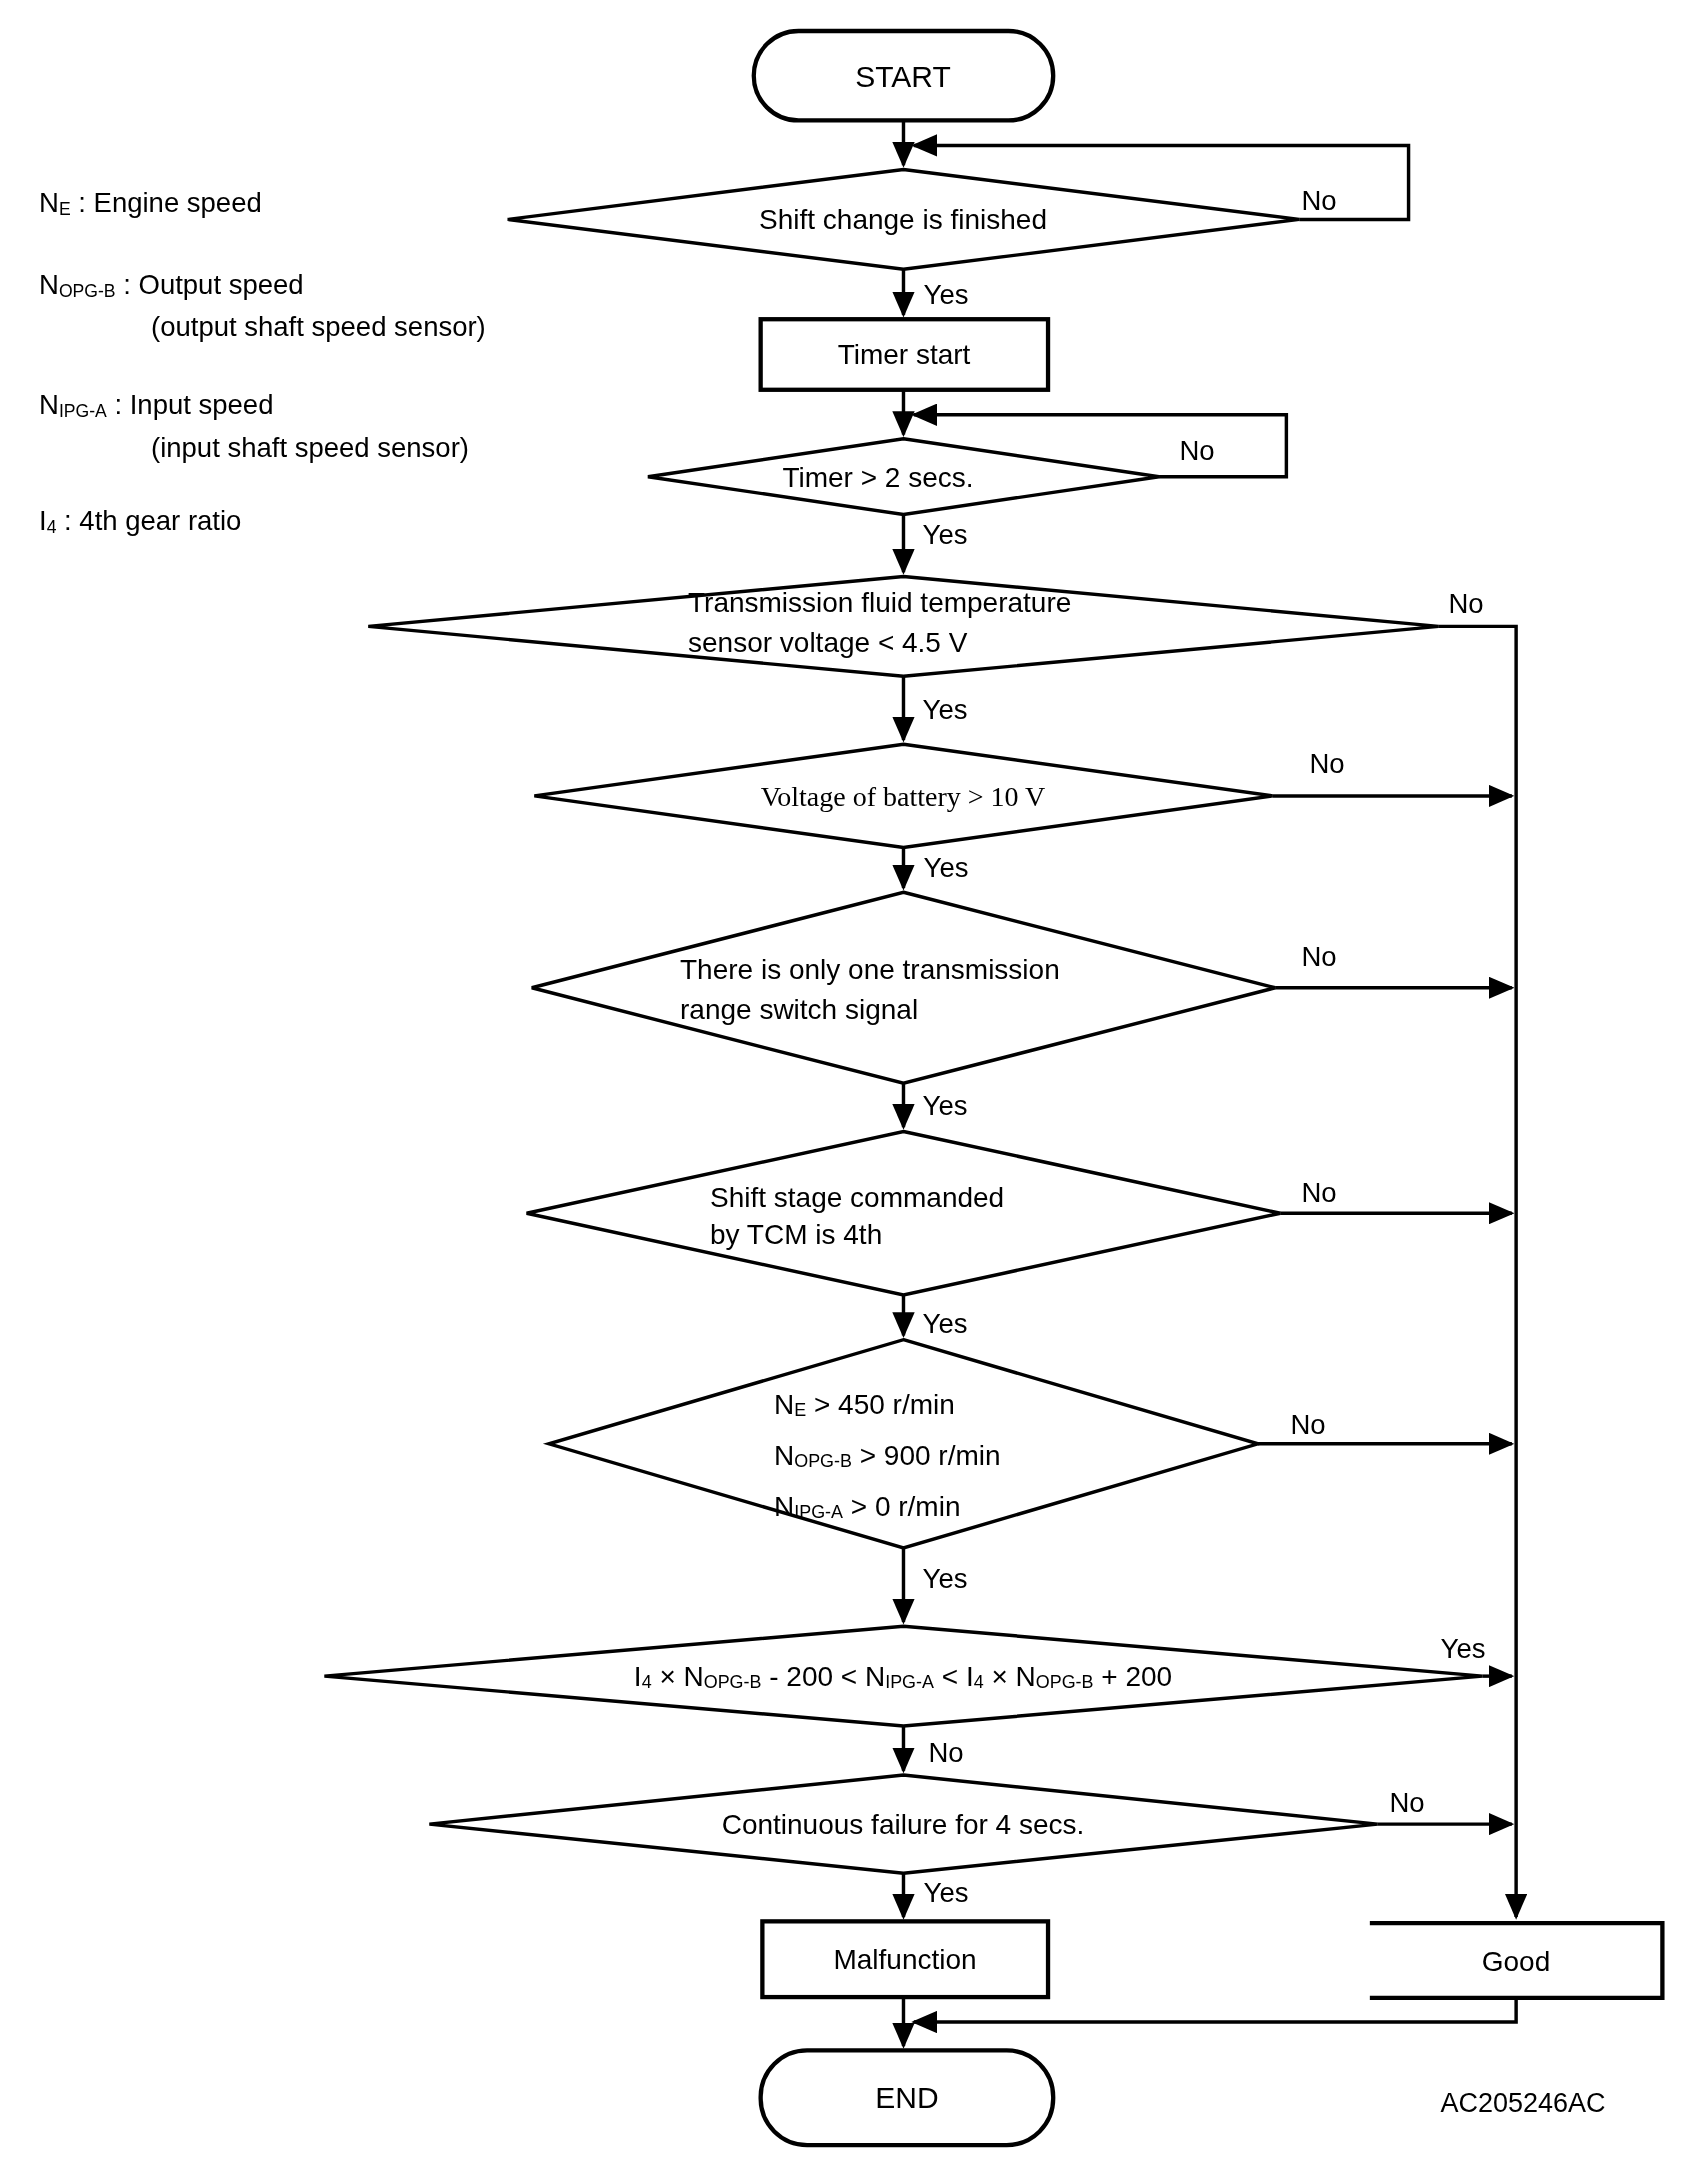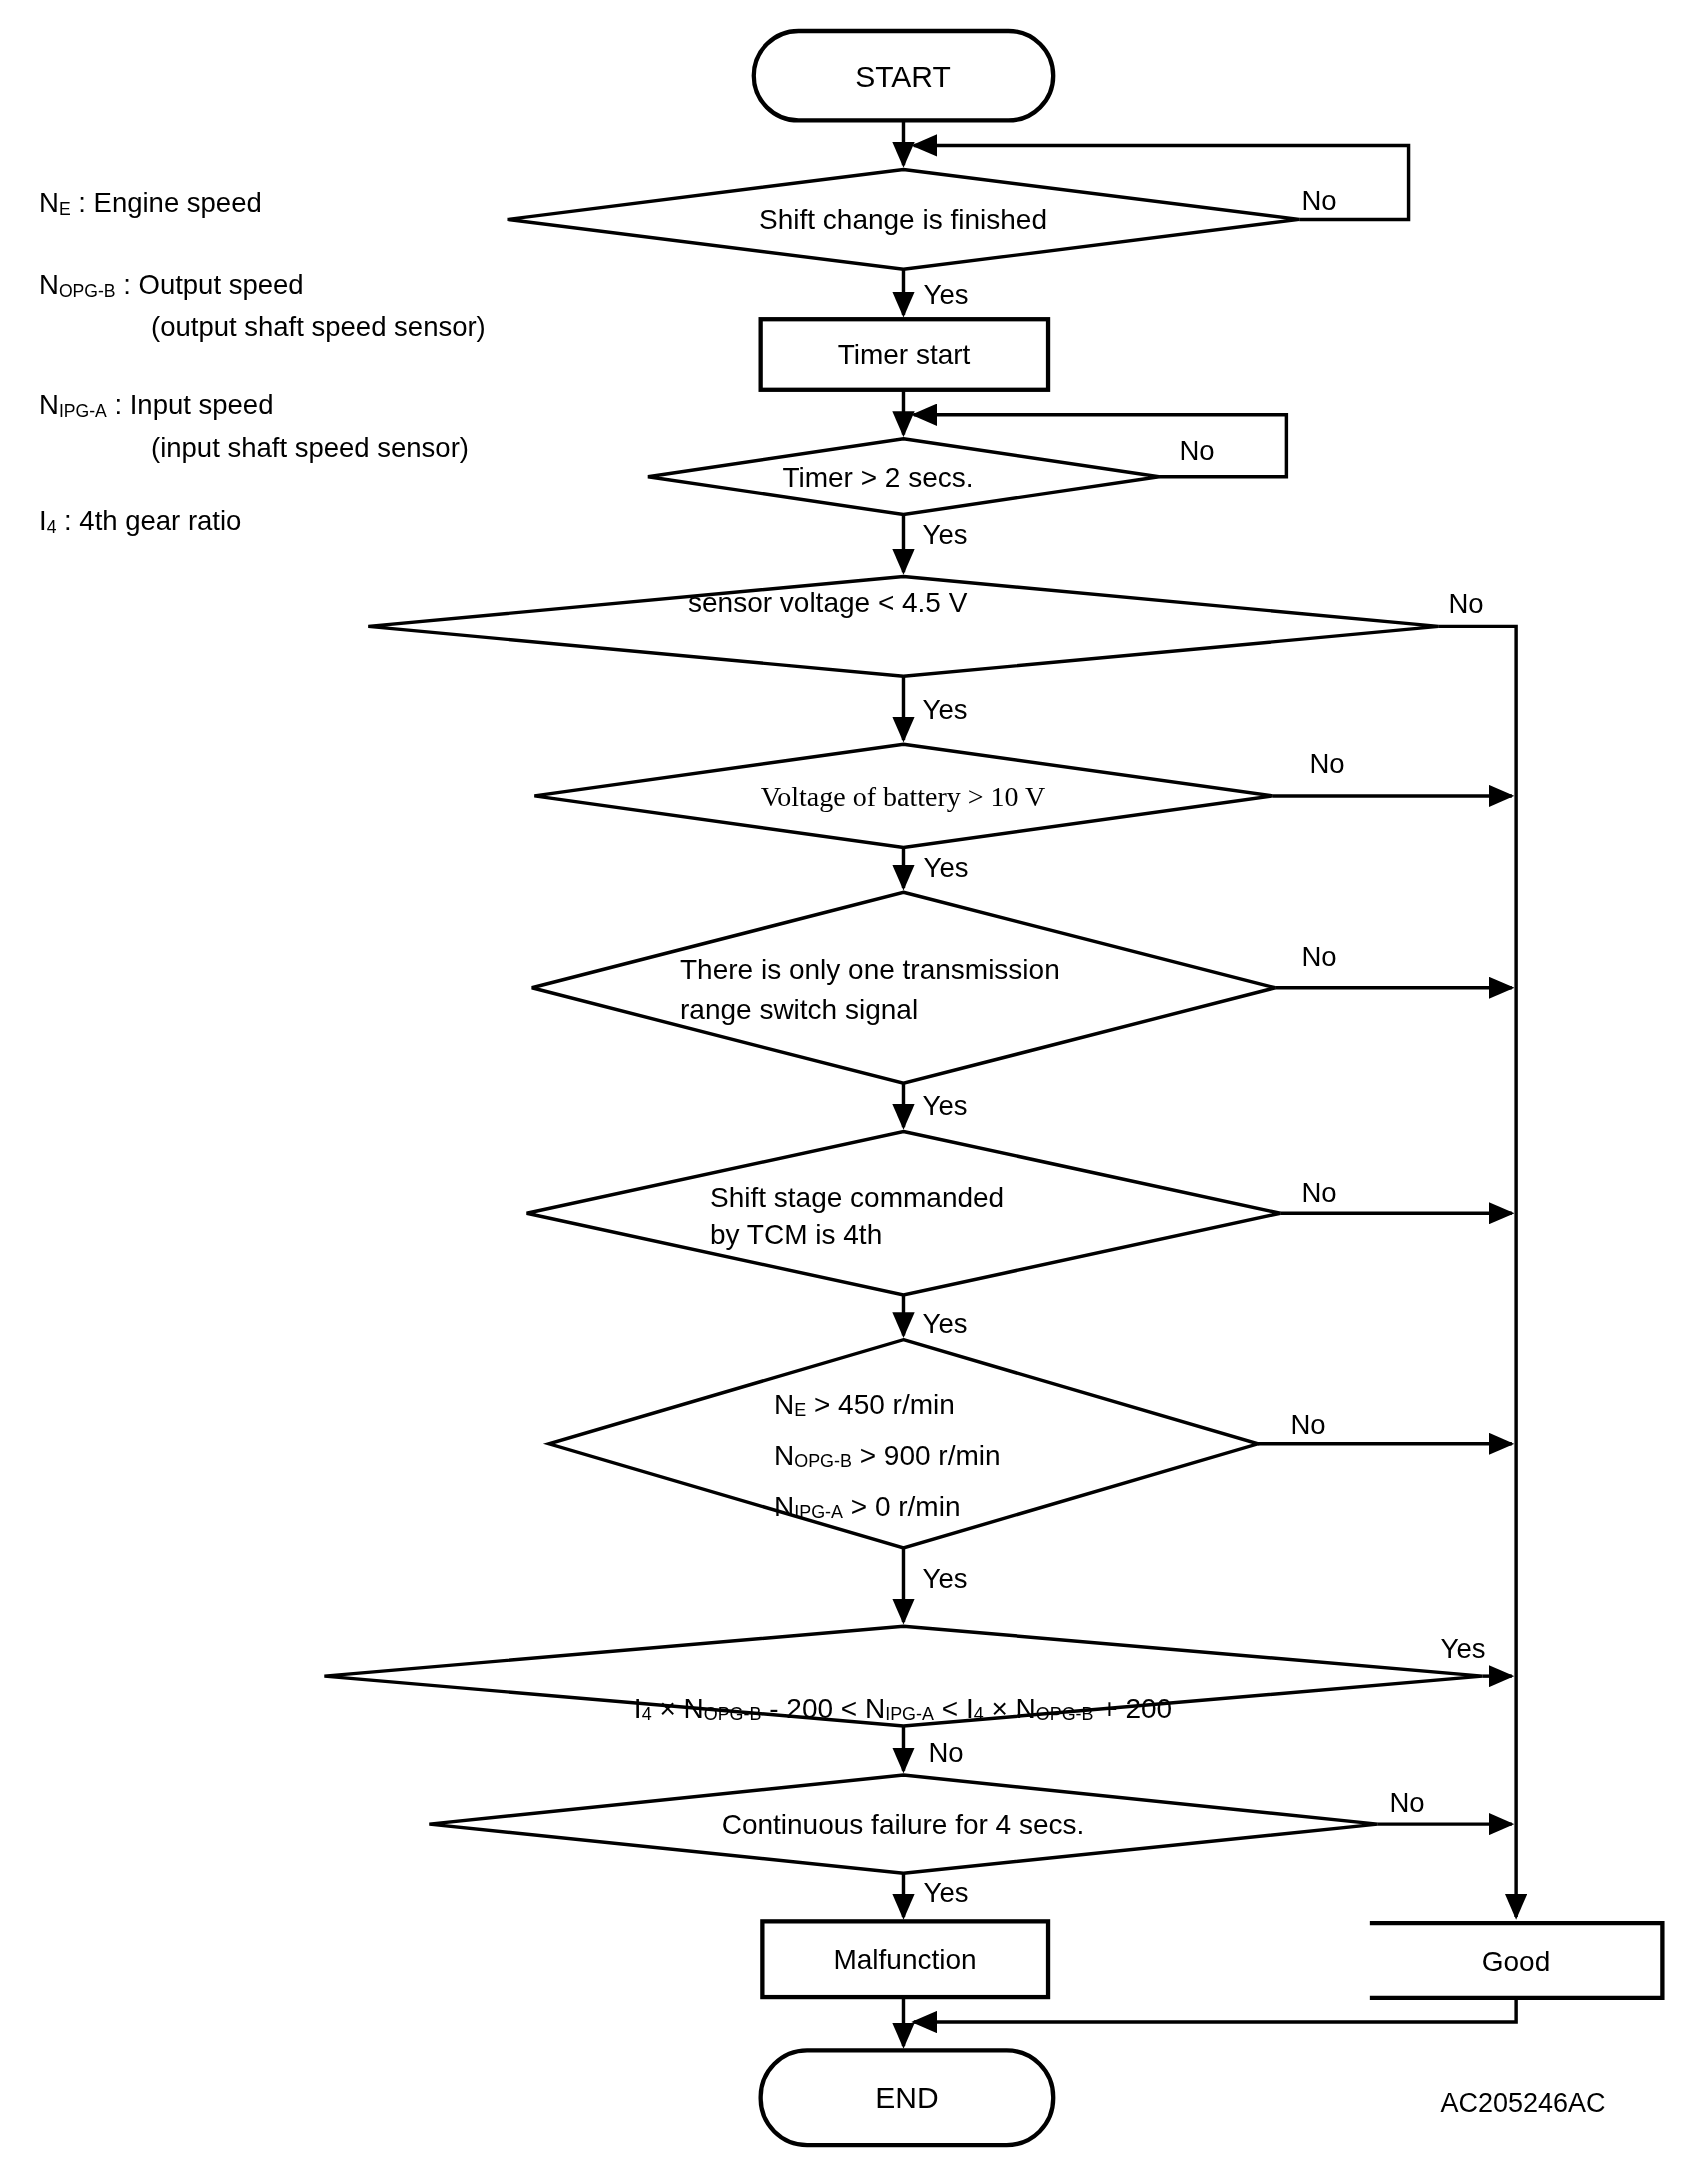--- a/index.html
+++ b/index.html
@@ -83,37 +83,38 @@
 
   <div class="lbl ctr big" style="left:903px;top:77px;text-align:right;">START</div>
   <div class="lbl ctr" style="left:904px;top:355px;">Timer start</div>
   <div class="lbl ctr" style="left:905px;top:1960px;">Malfunction</div>
   <div class="lbl ctr" style="left:1516px;top:1962px;">Good</div>
   <div class="lbl ctr big" style="left:907px;top:2098px;">END</div>
 
   <div class="lbl ctr" style="left:903px;top:220px;">Shift change is finished</div>
   <div class="lbl ctr" style="left:878px;top:478px;">Timer &gt; 2 secs.</div>
   <div class="mline lh46" style="left:688px;top:583px;">
+    <div>Transmission fluid temperature</div>
     <div>sensor voltage &lt; 4.5 V</div>
   </div>
   <div class="lbl ctr" style="left:903px;top:797px;font-family:Liberation Serif, serif;">Voltage of battery &gt; 10 V</div>
   <div class="mline lh46" style="left:680px;top:950px;">
     <div>There is only one transmission</div>
     <div>range switch signal</div>
   </div>
   <div class="mline lh43" style="left:710px;top:1179px;">
     <div>Shift stage commanded</div>
     <div>by TCM is 4th</div>
   </div>
   <div class="mline lh48" style="left:774px;top:1382px;">
     <div><span>N</span><span class="sb">E</span><span> &gt; 450 r/min</span></div>
     <div><span>N</span><span class="sb">OPG-B</span><span> &gt; 900 r/min</span></div>
     <div><span>N</span><span class="sb">IPG-A</span><span> &gt; 0 r/min</span></div>
   </div>
-  <div class="lbl ctr" style="left:903px;top:1677px;margin-top:32px;"><span>I</span><span class="sb">4</span><span> × N</span><span class="sb">OPG-B</span><span> - 200 &lt; N</span><span class="sb">IPG-A</span><span> &lt; I</span><span class="sb">4</span><span> × N</span><span class="sb">OPG-B</span><span> + 200</span></div>
+  <div class="lbl ctr" style="left:903px;top:1677px;"><span>I</span><span class="sb">4</span><span> × N</span><span class="sb">OPG-B</span><span> - 200 &lt; N</span><span class="sb">IPG-A</span><span> &lt; I</span><span class="sb">4</span><span> × N</span><span class="sb">OPG-B</span><span> + 200</span></div>
   <div class="lbl ctr" style="left:903px;top:1825px;">Continuous failure for 4 secs.</div>
 
   <div class="lbl ctr route" style="left:1319px;top:200px;">No</div>
   <div class="lbl ctr route" style="left:946px;top:294px;">Yes</div>
   <div class="lbl ctr route" style="left:1197px;top:450px;">No</div>
   <div class="lbl ctr route" style="left:945px;top:534px;">Yes</div>
   <div class="lbl ctr route" style="left:1466px;top:603px;">No</div>
   <div class="lbl ctr route" style="left:945px;top:709px;">Yes</div>
   <div class="lbl ctr route" style="left:1327px;top:763px;">No</div>
   <div class="lbl ctr route" style="left:946px;top:867px;">Yes</div>

